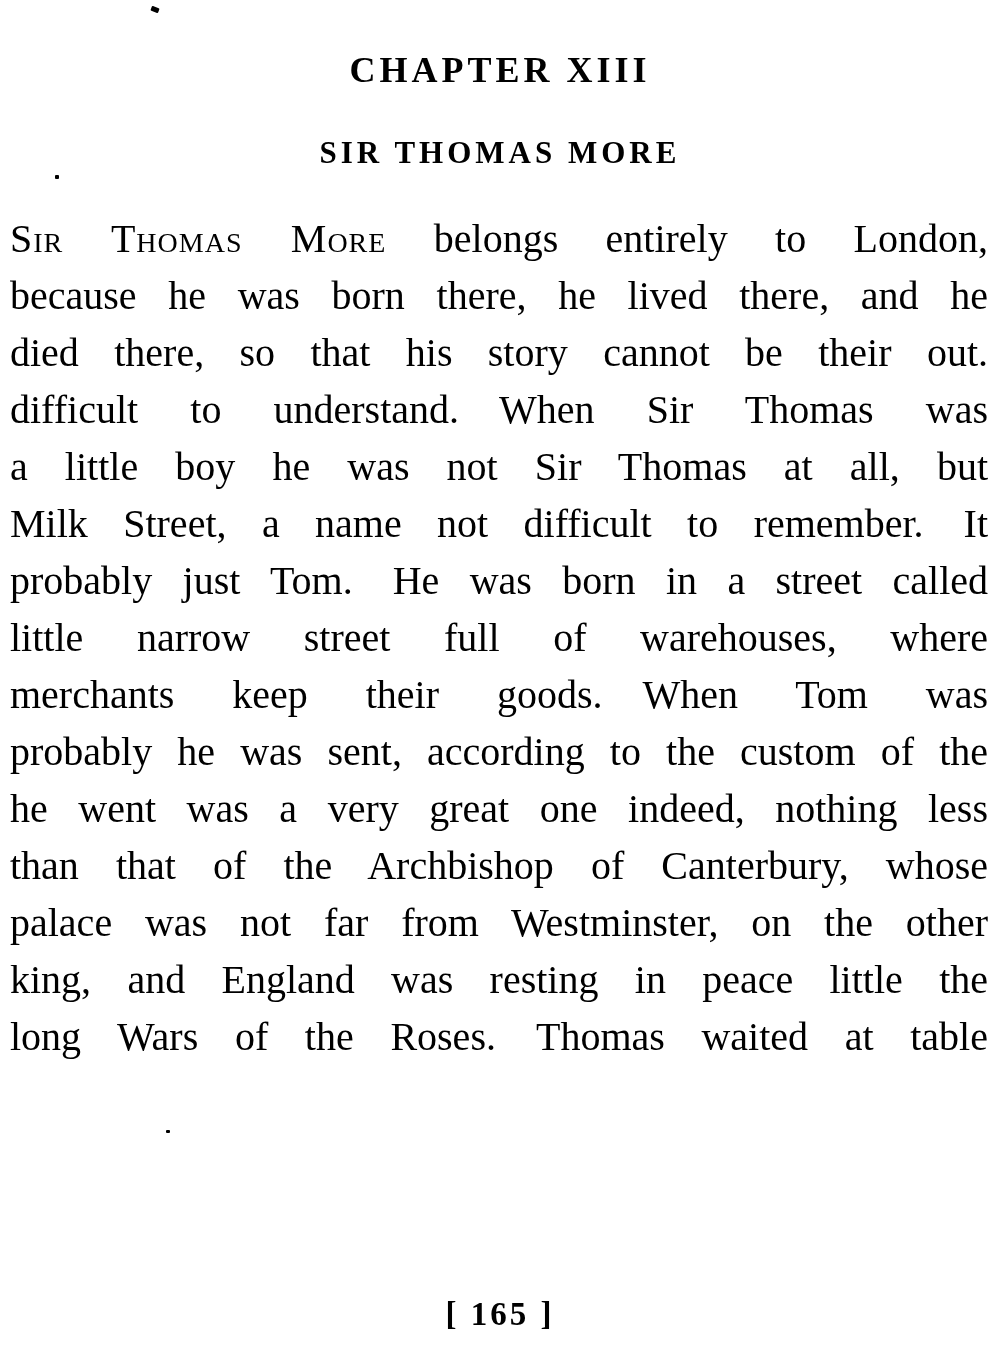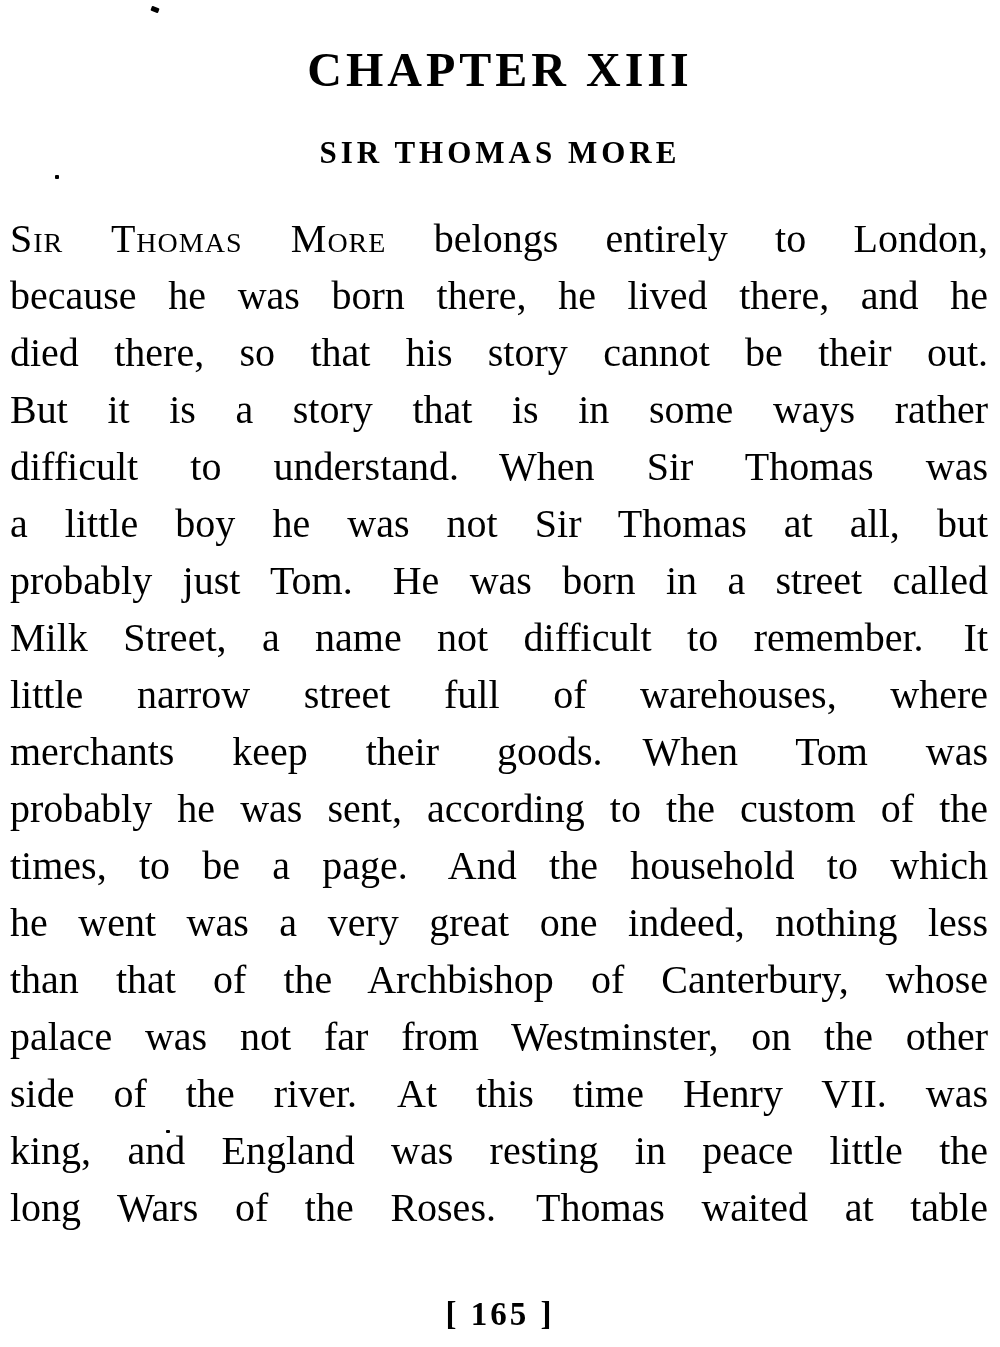--- a/index.html
+++ b/index.html
@@ -16,21 +16,21 @@
     font-family: "Liberation Serif", "DejaVu Serif", serif;
     overflow: hidden;
   }
   .chapter-heading {
     position: absolute;
     top: 44px;
     left: 0;
     width: 100%;
     margin: 0;
     text-align: center;
-    font-size: 48px;
+    font-size: 36px;
     line-height: 52px;
     font-weight: 700;
     letter-spacing: 4px;
   }
   .chapter-subheading {
     position: absolute;
     top: 136px;
     left: 0;
     width: 100%;
     margin: 0;
@@ -92,32 +92,29 @@
 
   <h2 class="chapter-subheading">SIR THOMAS MORE</h2>
 
   <div class="body-text">
     <div class="line">
       <span class="smallcaps">Sir Thomas More</span>
       <span>belongs entirely to London,</span>
     </div>
     <div class="line">because he was born there, he lived there, and he</div>
     <div class="line">died there, so that his story cannot be their out.</div>
-    <div class="line">But it is a story that is in some ways rather</div>
     <div class="line">difficult to understand. When Sir Thomas was</div>
     <div class="line">a little boy he was not Sir Thomas at all, but</div>
+    <div class="line">Milk Street, a name not difficult to remember. It</div>
     <div class="line">probably just Tom. He was born in a street called</div>
-    <div class="line">Milk Street, a name not difficult to remember. It</div>
     <div class="line">little narrow street full of warehouses, where</div>
     <div class="line">merchants keep their goods. When Tom was</div>
     <div class="line">probably he was sent, according to the custom of the</div>
-    <div class="line">times, to be a page. And the household to which</div>
     <div class="line">he went was a very great one indeed, nothing less</div>
     <div class="line">than that of the Archbishop of Canterbury, whose</div>
     <div class="line">palace was not far from Westminster, on the other</div>
-    <div class="line">side of the river. At this time Henry VII. was</div>
     <div class="line">king, and England was resting in peace little the</div>
     <div class="line">long Wars of the Roses. Thomas waited at table</div>
   </div>
 
   <div class="page-number">[ 165 ]</div>
 
 </div>
 
 </body></html>

